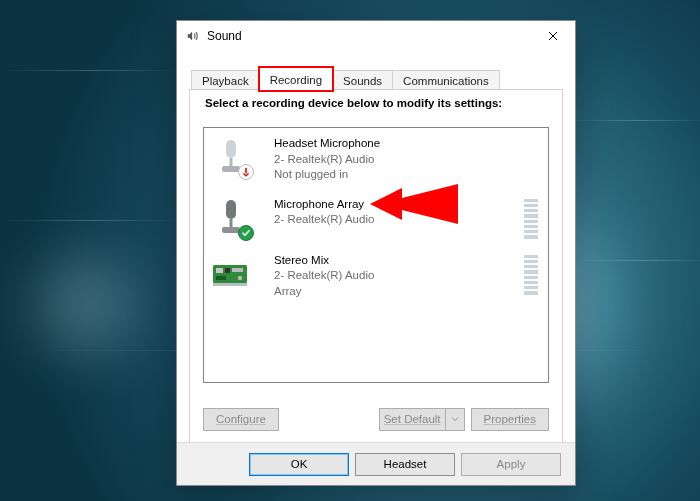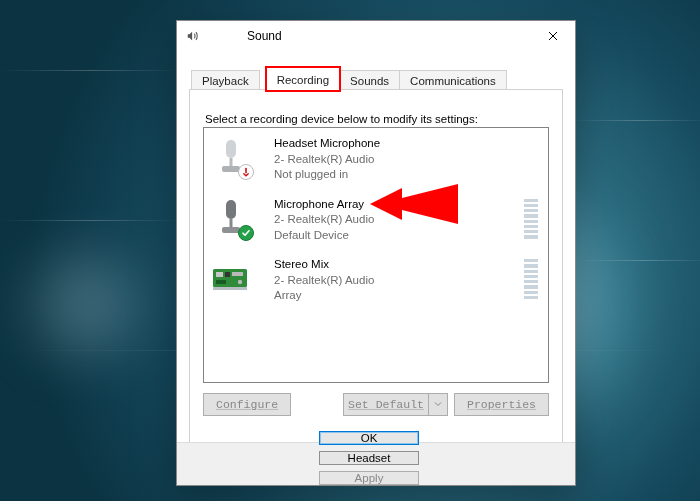--- a/index.html
+++ b/index.html
@@ -45,21 +45,20 @@
     height: 464px;
     background: #ffffff;
     border: 1px solid #888;
     box-shadow: 0 12px 40px rgba(0,0,0,0.35);
   }
   .titlebar {
     height: 30px;
     display: flex;
     align-items: center;
     position: relative;
-    gap: 40px;
   }
   .titlebar .icon-slot {
     width: 16px; height: 16px;
     margin-left: 8px;
     display:flex;align-items:center;justify-content:center;
   }
   .titlebar .title {
     margin-left: 6px;
     font-size: 12px;
     color: #000;
@@ -96,39 +95,39 @@
   .tab.selected {
     background: #ffffff;
     border-color: #a0a0a0;
     padding-top: 6px;
     z-index: 2;
     top: 0;
   }
   .tab.highlight-red {
     outline: 2px solid #f00;
     outline-offset: -1px;
-    margin-left: 7px;
   }
 
   .tab-panel-border {
     position: absolute;
     left: 12px;
     right: 12px;
     top: 68px;
     bottom: 42px;
     border: 1px solid #d0d0d0;
     background: #fff;
   }
 
   .instruction {
     position:absolute;
     left: 28px;
-    top: 92px;
+    top: 76px;
     font-size: 11.5px;
     color:#000;
+    font-weight:bold;
   }
 
   .device-list {
     position: absolute;
     left: 26px;
     right: 26px;
     top: 106px;
     height: 254px;
     border: 1px solid #828282;
     background: #fff;
@@ -176,24 +175,24 @@
     box-sizing:border-box;
   }
   .badge.error { background:#fff; border:1px solid #bbb; }
   .badge.ok { background:#24a148; border:1px solid #1a7a36; }
 
   
   .lower-row {
     position: absolute;
     left: 26px;
     right: 26px;
-    bottom: 68px;
+    bottom: 54px;
     height: 24px;
     display:flex;
-    font-family:Liberation Mono, monospace;
+    align-items:center;
   }
   .btn {
     height: 21px;
     border: 1px solid #adadad;
     background: #e1e1e1;
     font-size: 11.5px;
     color:#888;
     padding: 0 12px;
     display:inline-flex;
     align-items:center;
@@ -209,21 +208,20 @@
     position: absolute;
     left: 0; right: 0; bottom: 0;
     height: 42px;
     border-top: 1px solid #dcdcdc;
     display:flex;
     align-items:center;
     justify-content:flex-end;
     padding-right: 14px;
     gap: 6px;
     background:#f0f0f0;
-    flex-direction:column;
   }
   .footer .btn { width:74px; justify-content:center; background:#e6e6e6;}
   .footer .btn.primary {
     border: 1px solid #0078d7;
     box-shadow: inset 0 0 0 1px #8cc5ee;
     color:#000;
     background:#e6e6e6;
   }
 
   
@@ -316,21 +314,20 @@
         </svg>
         <div class="badge ok">
           <svg width="10" height="10" viewBox="0 0 10 10">
             <path d="M2 5.2l2 2 4-4.4" fill="none" stroke="#fff" stroke-width="1.6" stroke-linecap="round" stroke-linejoin="round"></path>
           </svg>
         </div>
       </div>
       <div class="dev-text">
         <div class="dev-title">Microphone Array</div>
         <div class="dev-sub">2- Realtek(R) Audio</div>
-        <div class="dev-sub">Default Device</div>
       </div>
       <div class="dev-meter">
         <span></span>
           <span></span>
           <span></span>
           <span></span>
           <span></span>
           <span></span>
           <span></span>
           <span></span>

